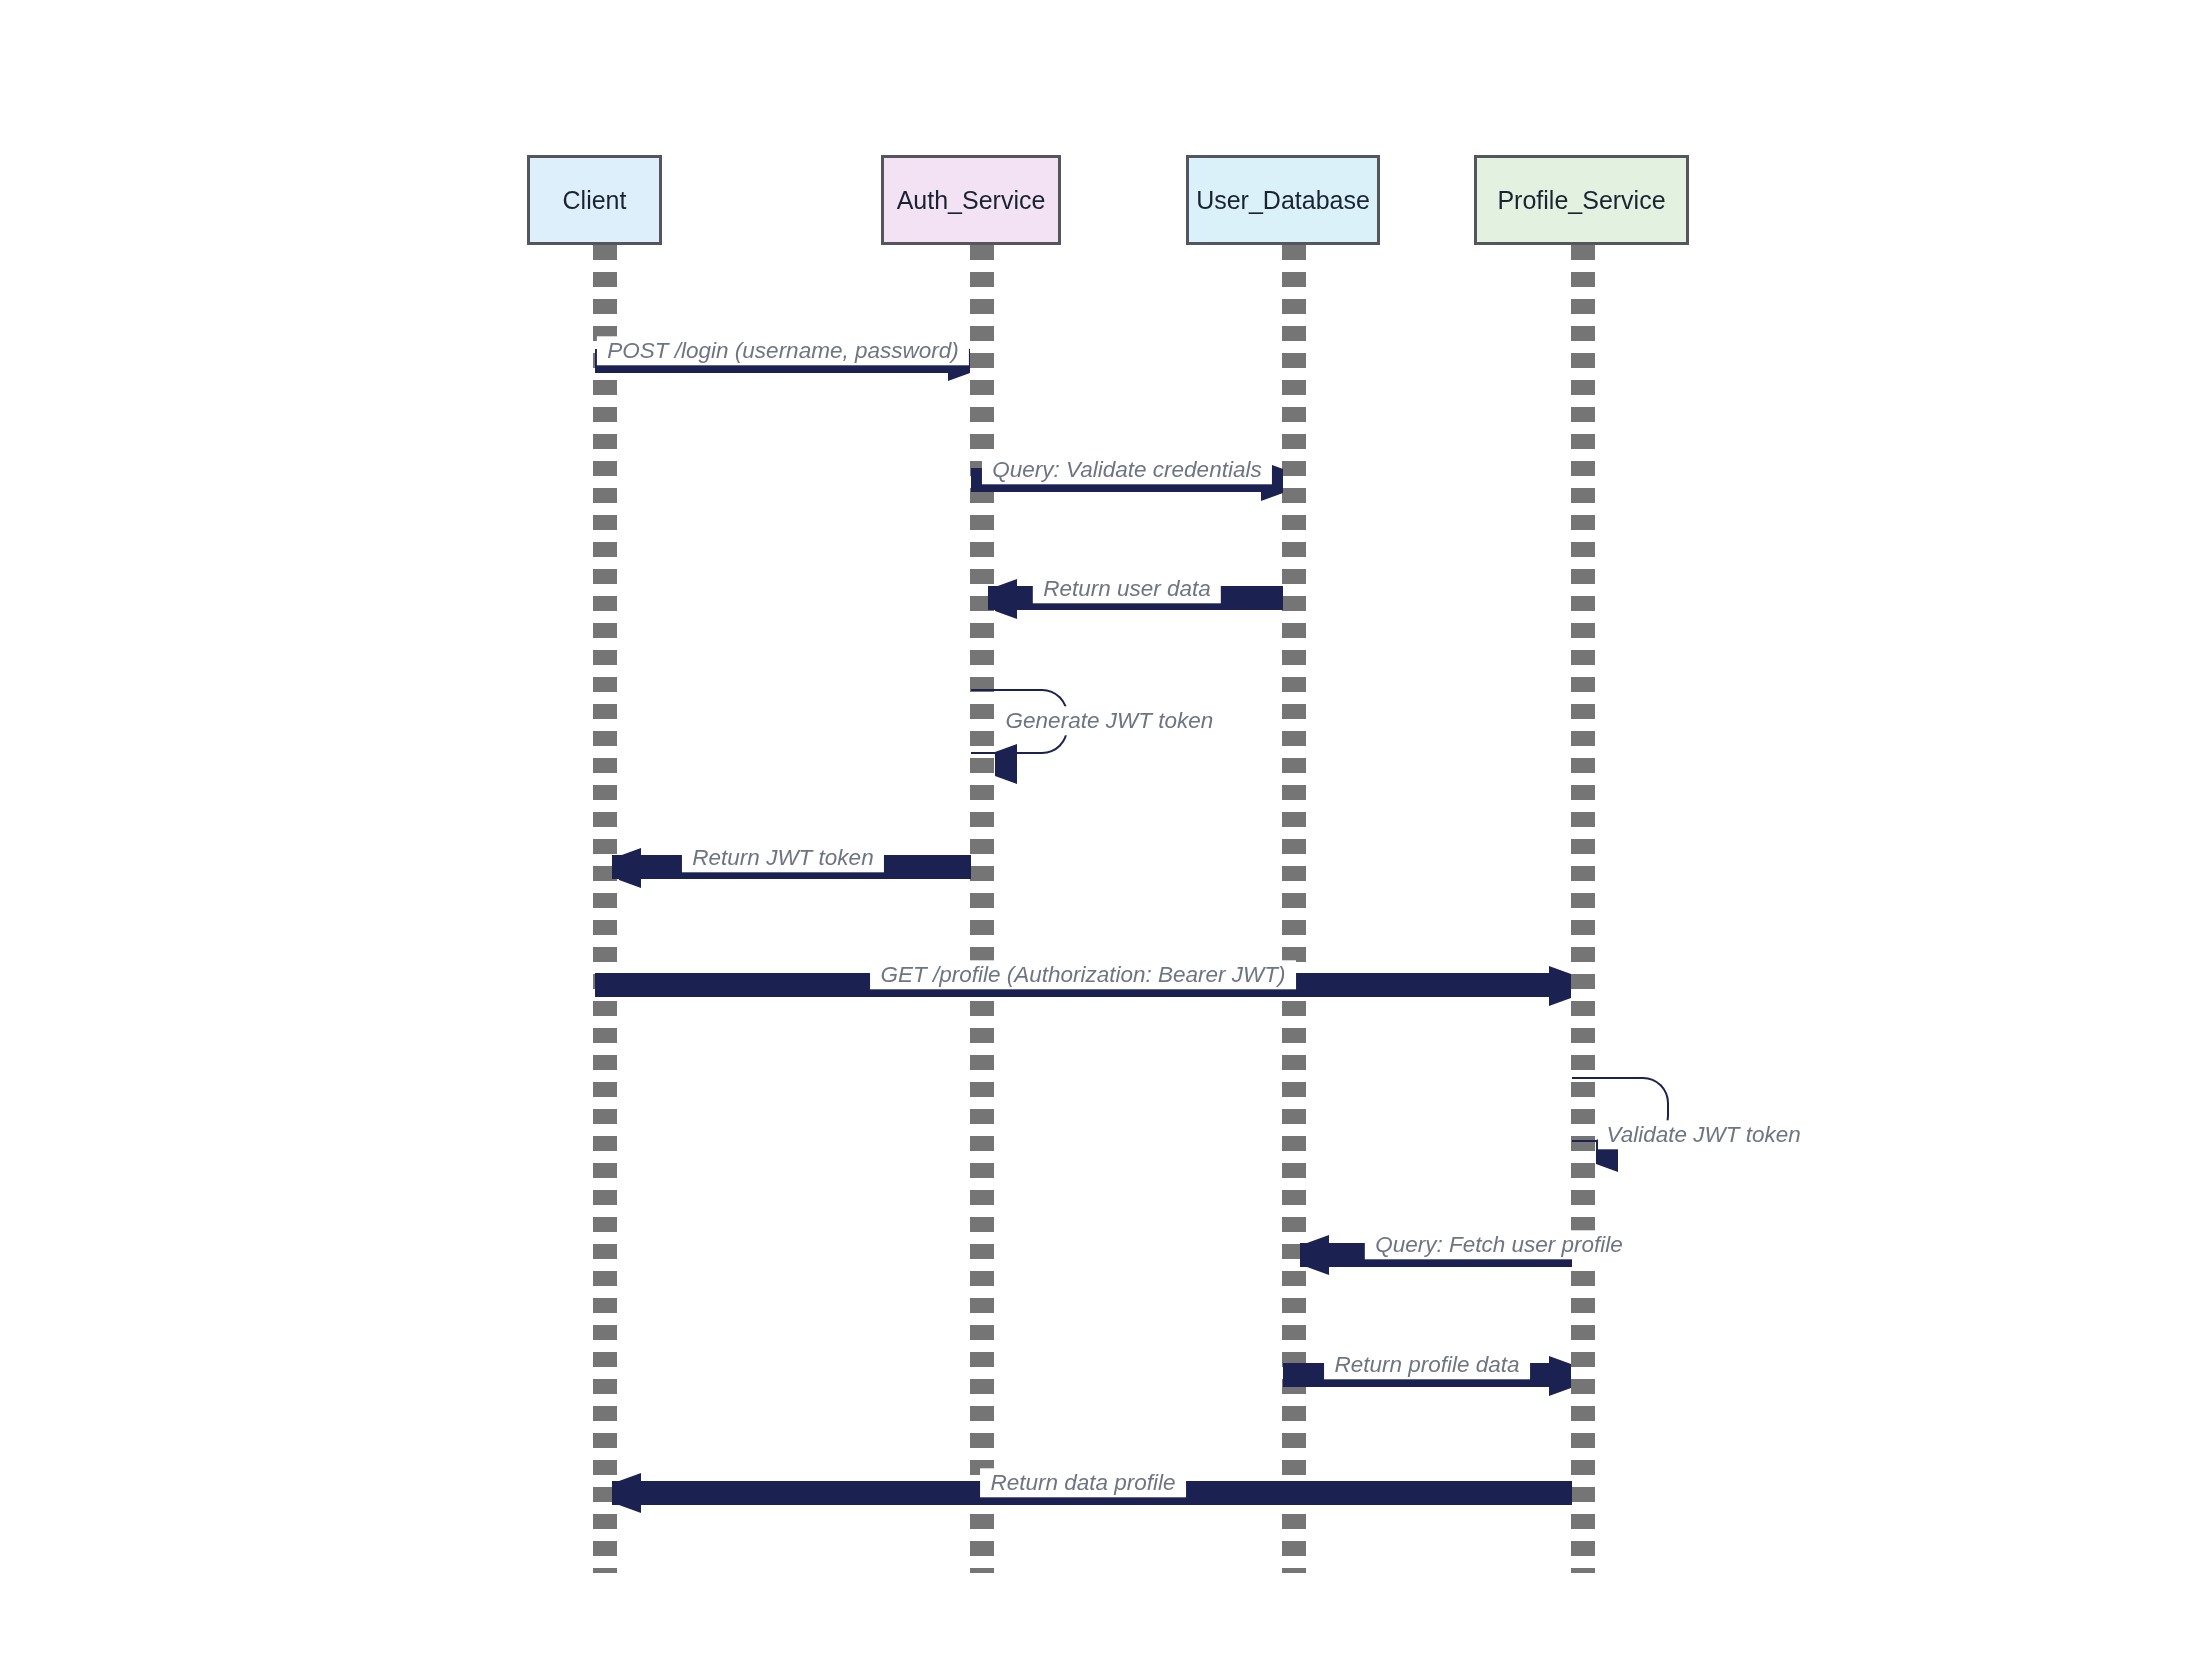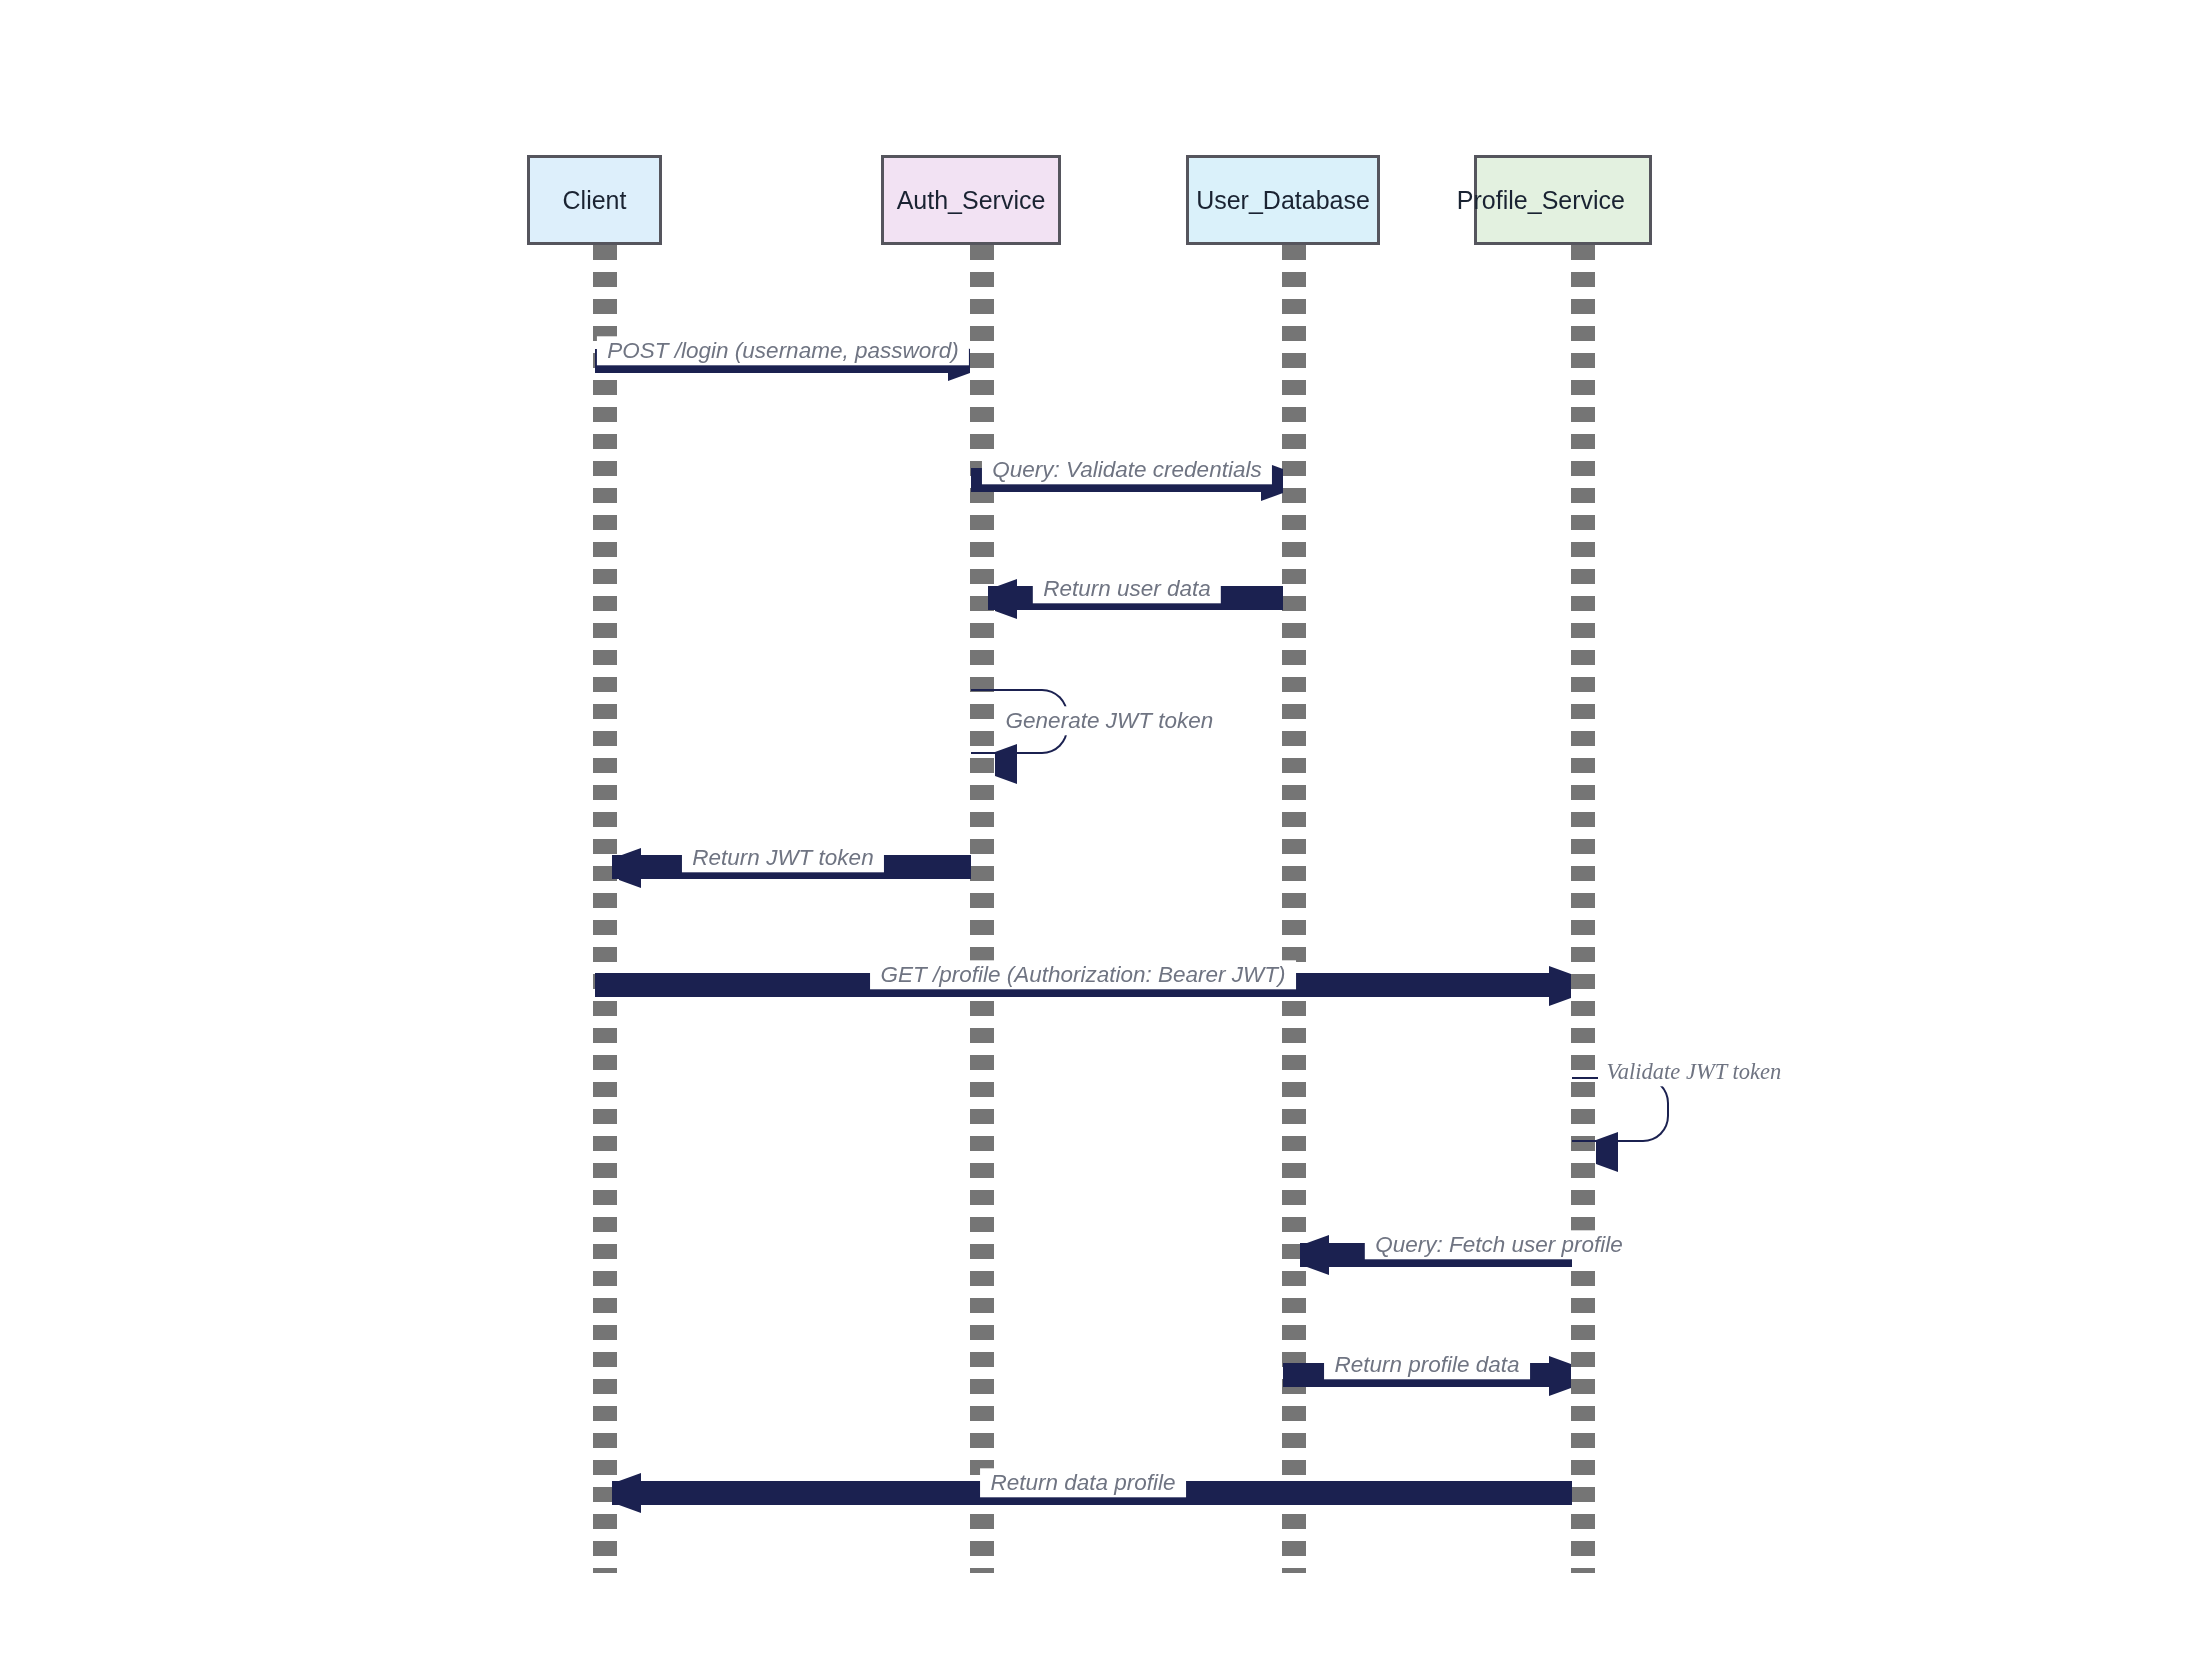--- a/index.html
+++ b/index.html
@@ -92,21 +92,21 @@
 
   <div class="actor" style="left: 503px; top: 131px; width: 135px; height: 90px; background: rgb(221, 239, 251);">
     <span class="actor-label">Client</span>
   </div>
   <div class="actor" style="left: 1162px; top: 131px; width: 194px; height: 90px; background: rgb(218, 241, 250);">
     <span class="actor-label">User_Database</span>
   </div>
   <div class="actor" style="left: 857px; top: 131px; width: 180px; height: 90px; background: rgb(242, 226, 243);">
     <span class="actor-label">Auth_Service</span>
   </div>
-  <div class="actor" style="left: 1450px; top: 131px; width: 178px; height: 90px; background: rgb(227, 241, 224); justify-content: flex-end;">
+  <div class="actor" style="left: 1450px; top: 131px; width: 215px; height: 90px; background: rgb(227, 241, 224);">
     <span class="actor-label">Profile_Service</span>
   </div>
 
   <div class="lifeline" style="left: 569px; top: 221px; height: 1328px;"></div>
   <div class="lifeline" style="left: 946px; top: 221px; height: 1328px;"></div>
   <div class="lifeline" style="left: 1258px; top: 221px; height: 1328px;"></div>
   <div class="lifeline" style="left: 1547px; top: 221px; height: 1328px;"></div>
 
   <div>
     <div class="msg-line" style="left: 571px; width: 359px; top: 325px;"></div>
@@ -150,17 +150,17 @@
   </div>
 
   <div>
     <div class="self-loop-path" style="left: 947px; top: 665px; width: 97px; height: 65px;"></div>
     <div class="msg-arrow arr-left" style="left: 947px; top: 720px;"></div>
     <div class="self-label" style="left: 973px; top: 697px;">Generate JWT token</div>
   </div>
   <div>
     <div class="self-loop-path" style="left: 1548px; top: 1053px; width: 97px; height: 65px;"></div>
     <div class="msg-arrow arr-left" style="left: 1548px; top: 1108px;"></div>
-    <div class="self-label" style="left: 1574px; top: 1048px; font-family: Liberation Serif, serif;">Validate JWT token</div>
+    <div class="self-label" style="left: 1574px; top: 1111px;">Validate JWT token</div>
   </div>
 
 </div>
 
 
 </body></html>

